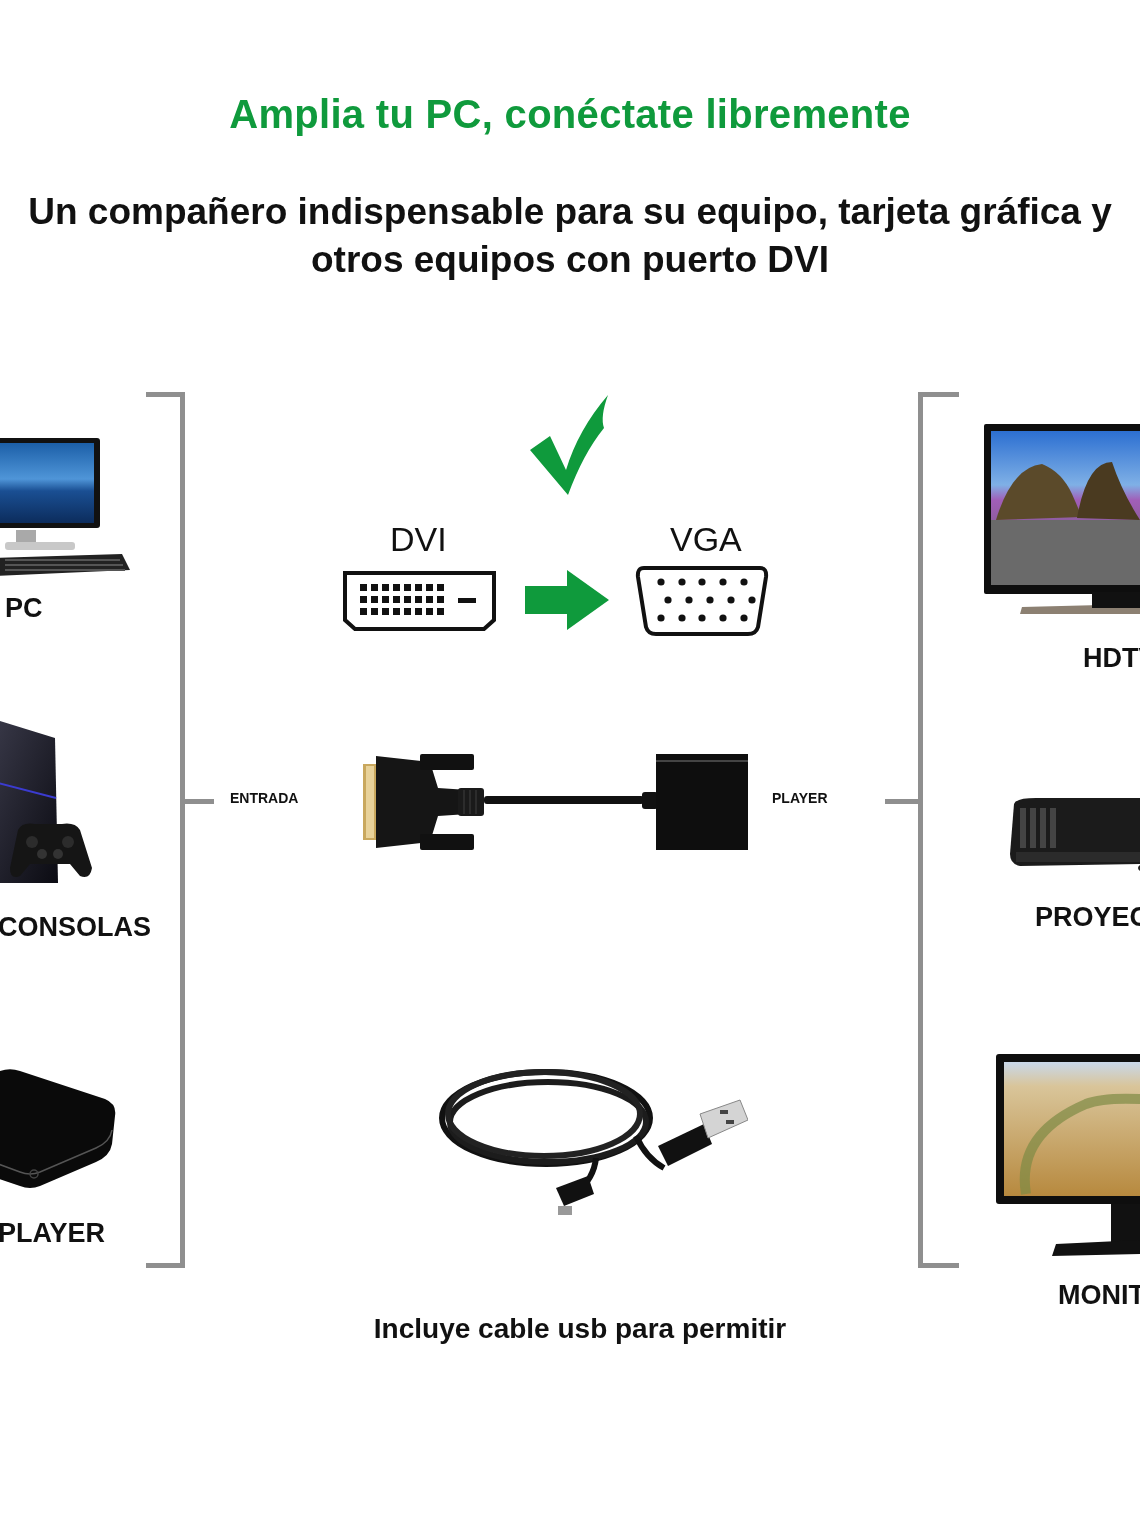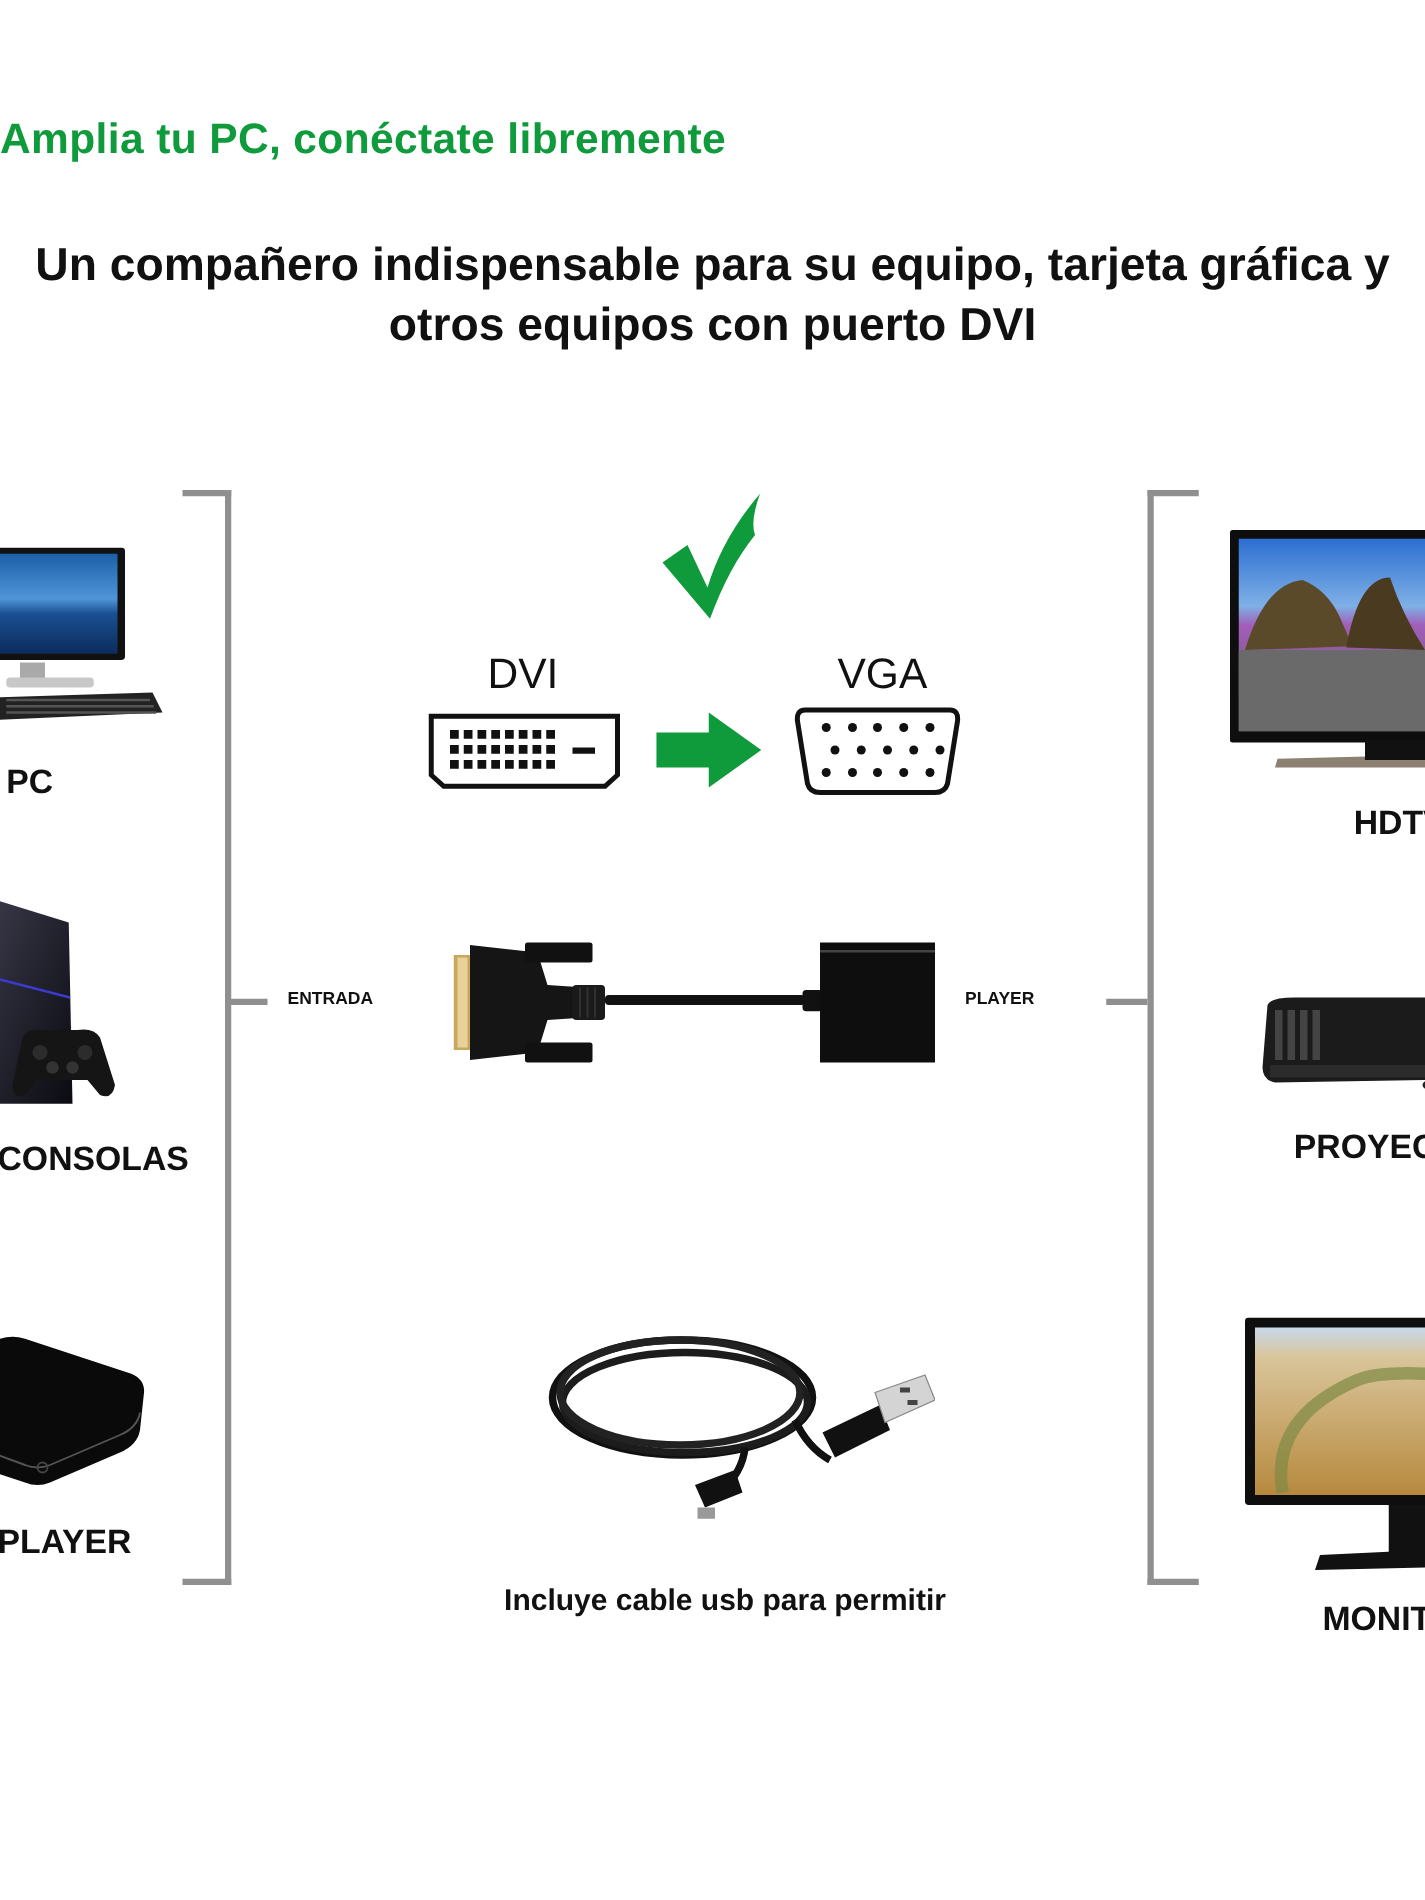--- a/index.html
+++ b/index.html
@@ -1,27 +1,27 @@
 <!DOCTYPE html>
 <html><head>
 <meta charset="utf-8">
 <style>
   html, body { margin:0; padding:0; }
   body { width:1140px; height:1520px; background:#ffffff; position:relative; overflow:hidden;
          font-family:"Liberation Sans", "DejaVu Sans", sans-serif; color:#111; }
   .abs { position:absolute; }
-  .title { left:0; width:1140px; top:92px; text-align:left; font-size:34px; font-weight:bold; color:#0f9a3c; letter-spacing:0.3px; }
+  .title { left:0; width:1140px; top:92px; text-align:center; font-size:40px; font-weight:bold; color:#0f9a3c; letter-spacing:0.3px; }
   .subtitle { left:-30px; width:1200px; top:188px; text-align:center; font-size:37px; font-weight:bold; color:#111; line-height:48px; white-space:nowrap; }
   .label { font-weight:bold; color:#111; white-space:nowrap; }
   .bracket { border-color:#8f8f8f; border-style:solid; }
   .gray-line { background:#8f8f8f; }
   .device-label { font-size:27px; }
   .small-label { font-size:14px; }
   .port-label { font-size:34px; font-weight:normal; color:#111; }
-  .caption { left:330px; width:500px; top:1264px; text-align:center; font-size:24px; font-weight:bold; line-height:33px; }
+  .caption { left:330px; width:500px; top:1312px; text-align:center; font-size:28px; font-weight:bold; line-height:33px; }
 </style>
 </head>
 <body>
 
 <div class="abs title">Amplia tu PC, conéctate libremente</div>
 <div class="abs subtitle">
   <div>Un compañero indispensable para su equipo, tarjeta gráfica y</div>
   <div>otros equipos con puerto DVI</div>
 </div>
 
@@ -46,21 +46,21 @@
     <rect x="16" y="92" width="20" height="14" fill="#a9a9a9"></rect>
     <rect x="5" y="104" width="70" height="8" rx="3" fill="#c8c8c8"></rect>
     <polygon points="-5,120 122,116 130,132 -5,138" fill="#222"></polygon>
     <g fill="#555">
       <rect x="5" y="121" width="115" height="2"></rect>
         <rect x="5" y="126" width="118" height="2"></rect>
         <rect x="5" y="131" width="120" height="2"></rect>
     </g>
   </svg>
 </div>
-<div class="abs label device-label" style="left:5px; top:610px;">PC</div>
+<div class="abs label device-label" style="left:5px; top:593px;">PC</div>
 
 <div class="abs" style="left:0; top:718px; width:100px; height:170px;">
   <svg width="100" height="170" viewBox="0 0 100 170">
     <defs>
       <linearGradient id="ps" x1="0" y1="0" x2="1" y2="1">
         <stop offset="0" stop-color="#3a3a4a"></stop>
           <stop offset="1" stop-color="#0b0b12"></stop>
       </linearGradient>
     </defs>
     <polygon points="-10,0 55,20 58,165 -10,165" fill="url(#ps)"></polygon>

